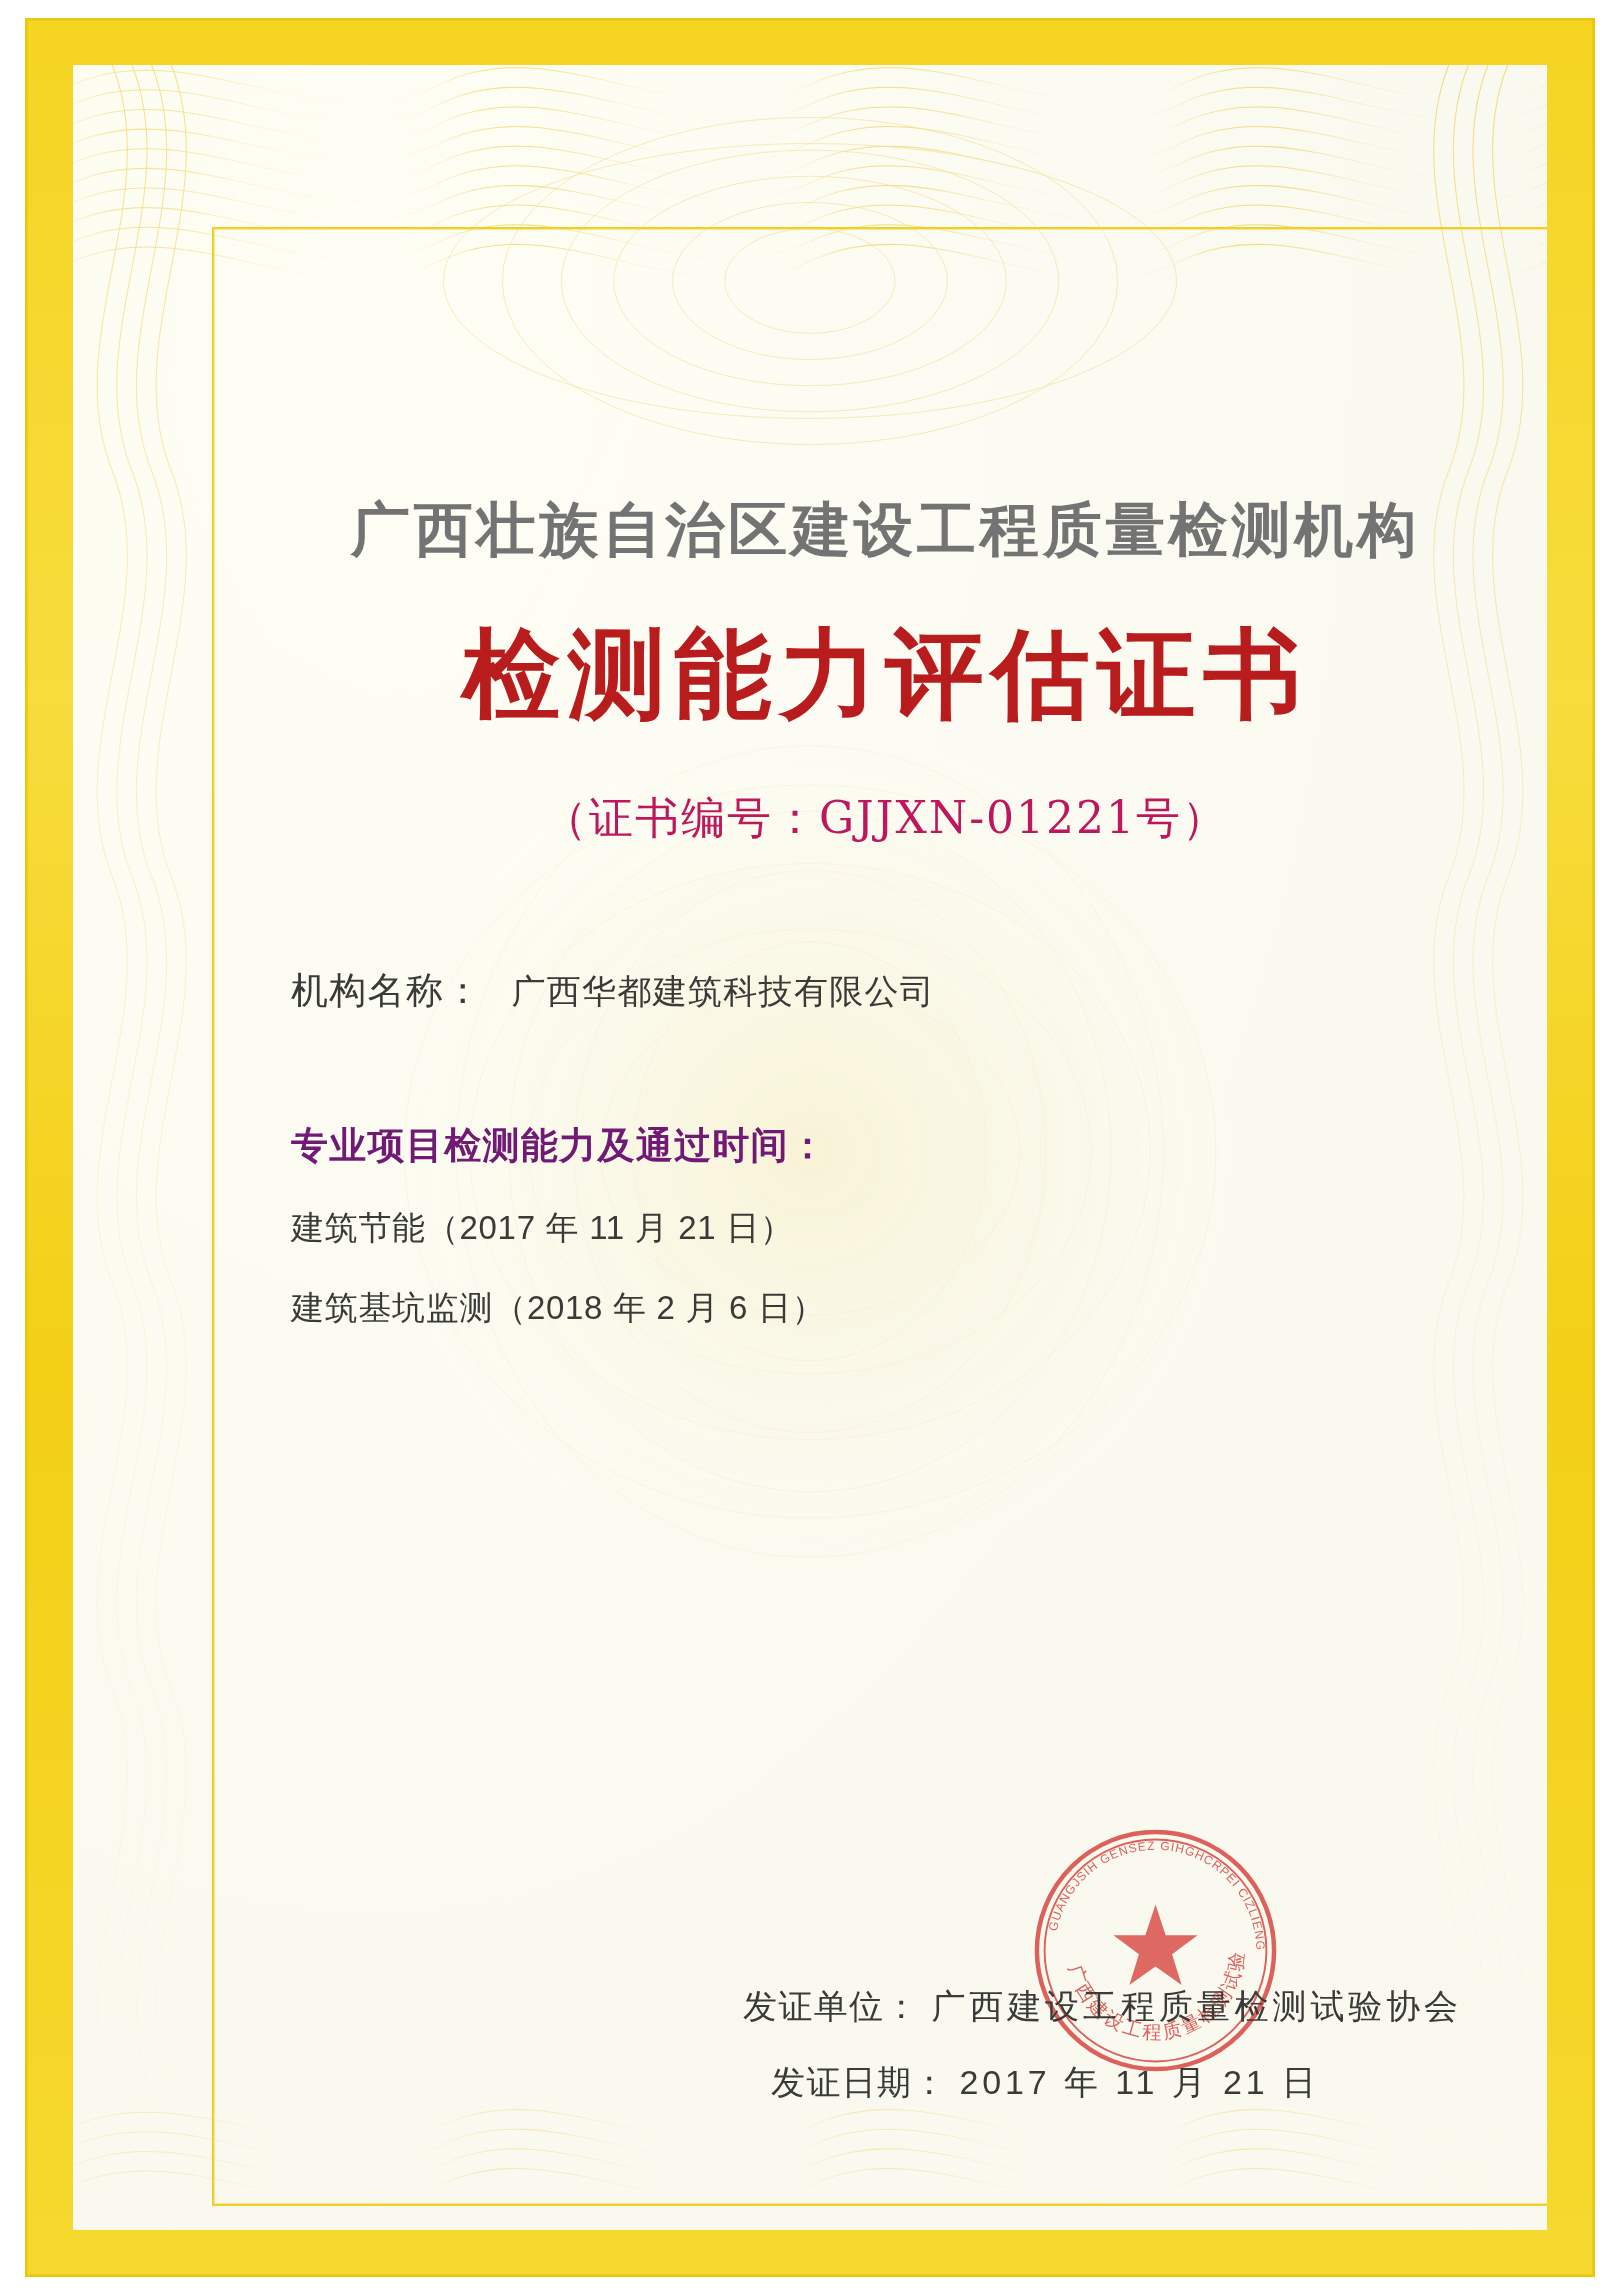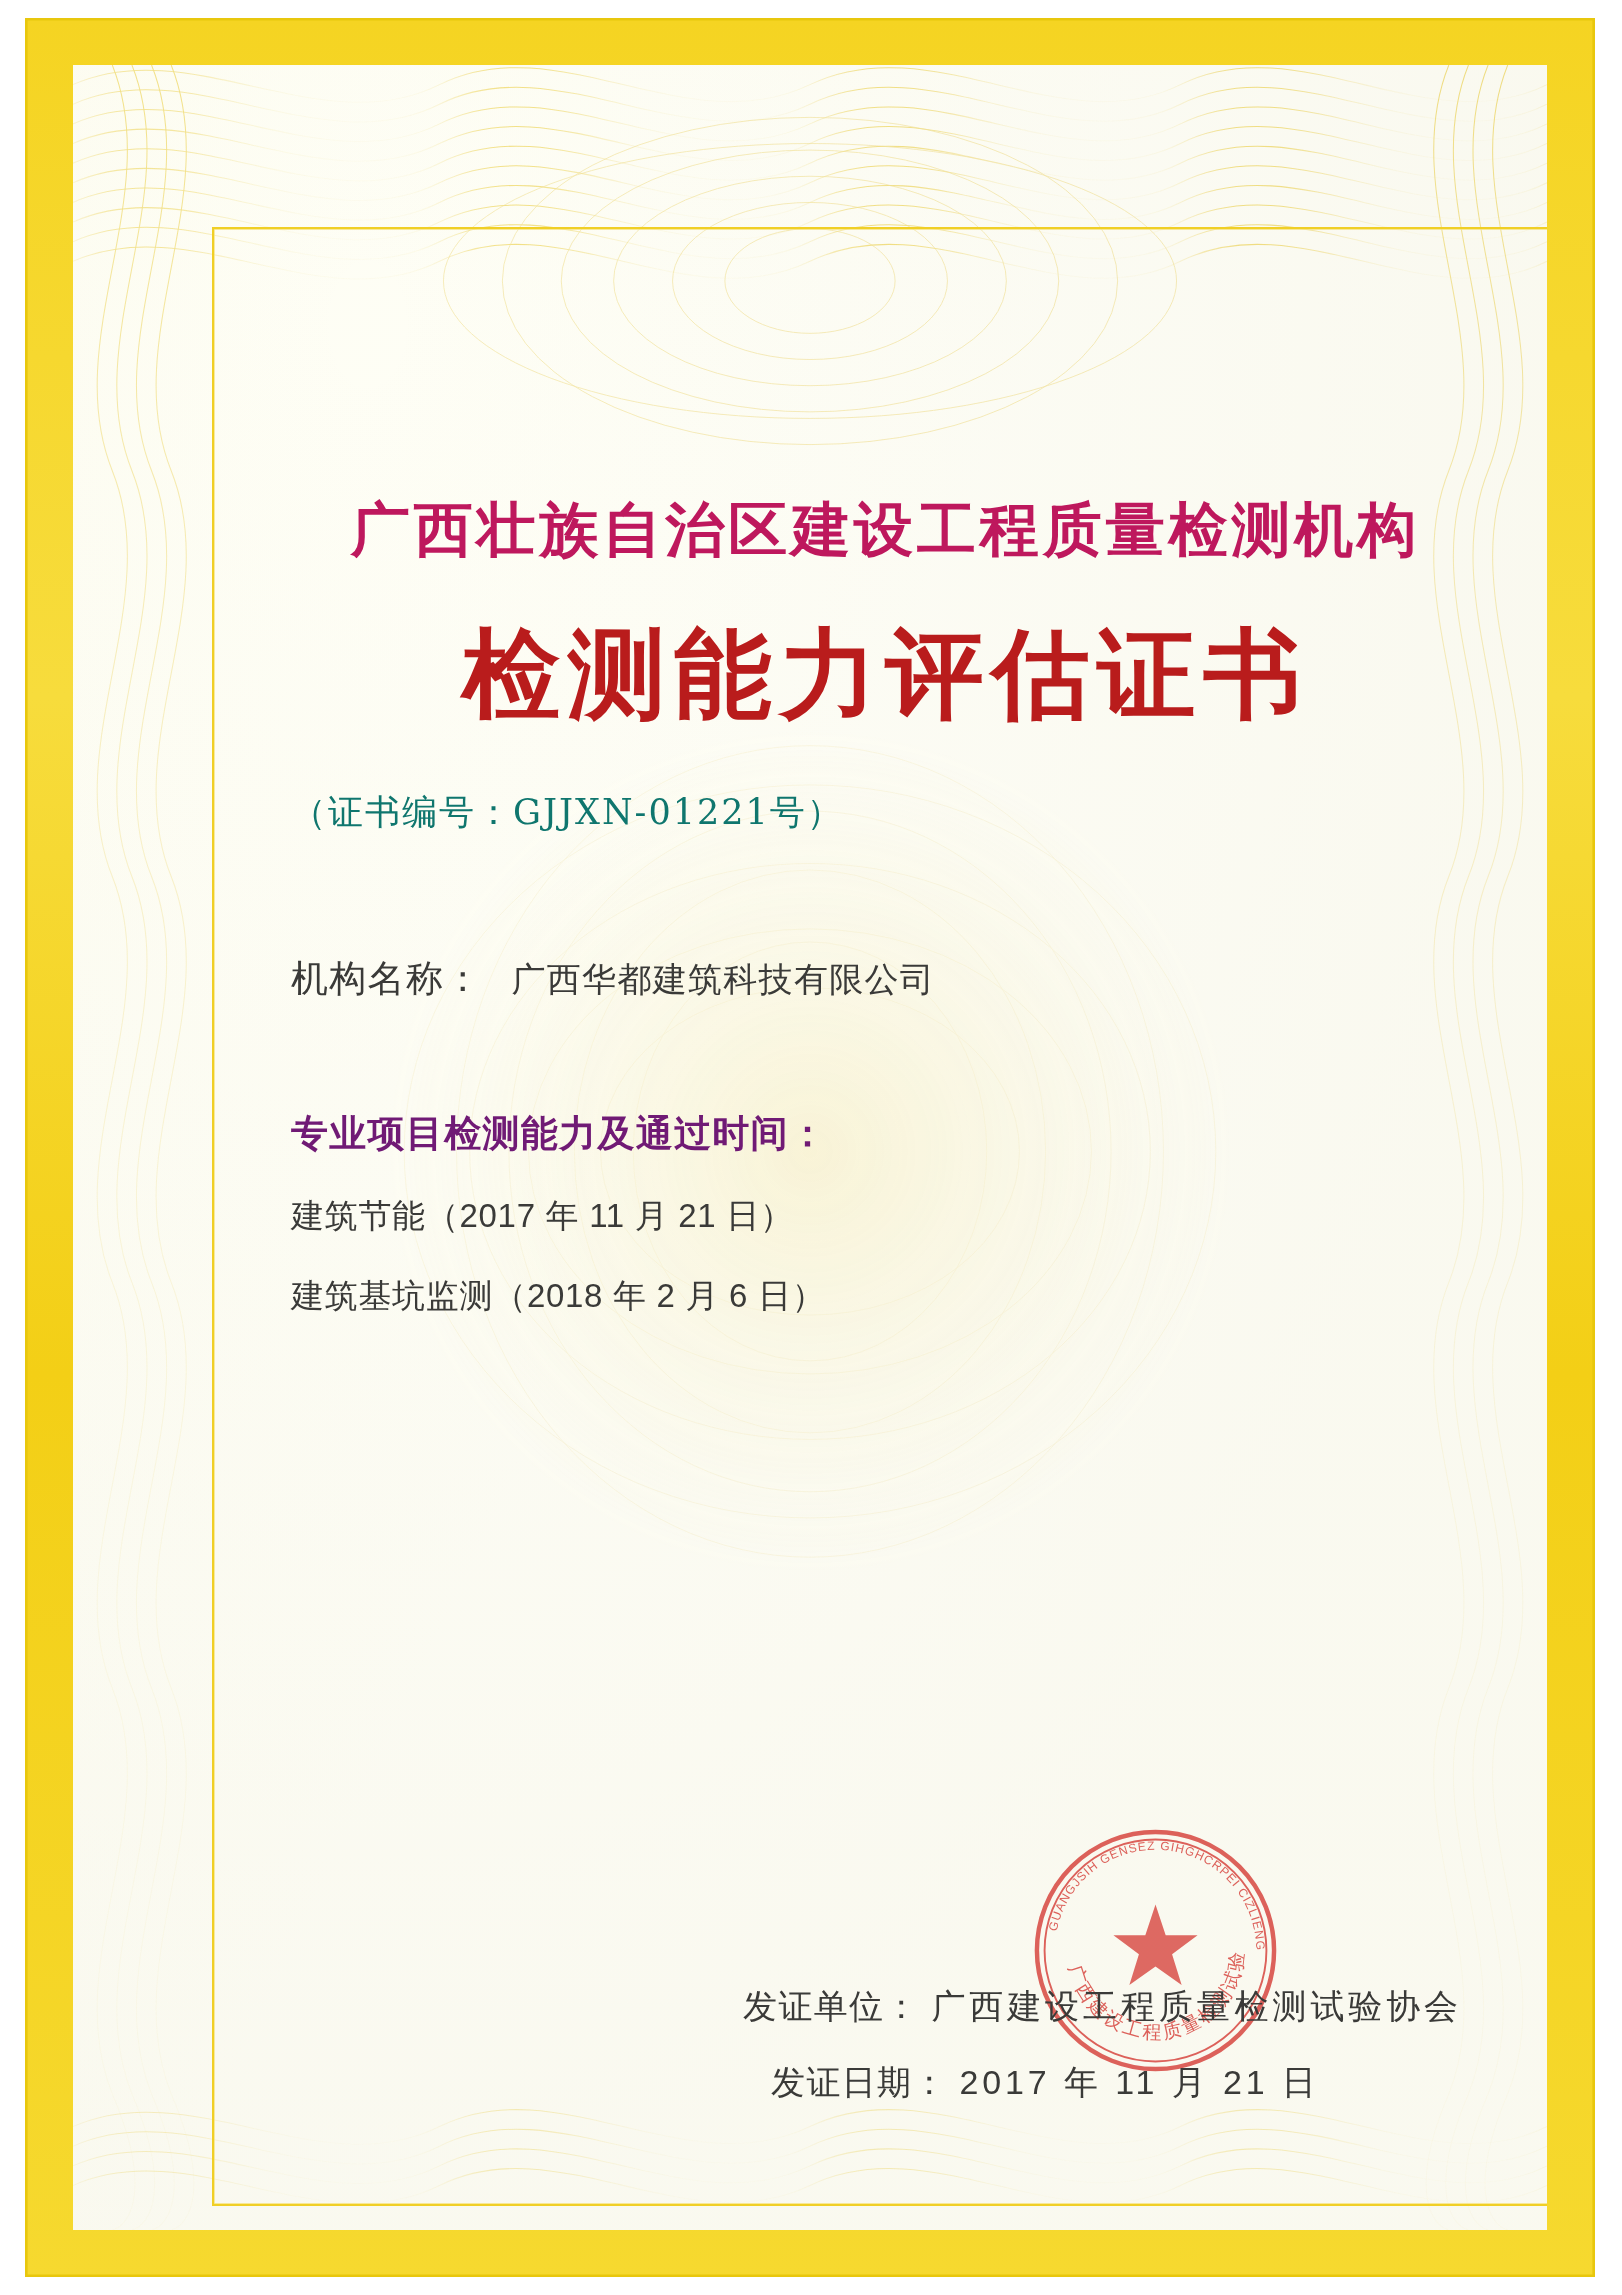--- a/index.html
+++ b/index.html
@@ -76,42 +76,42 @@
     padding: 0 79px;
   }
 
   .title-main {
     margin-top: 264px;
     text-align: center;
     font-family: "DejaVu Serif", "Liberation Serif", serif;
     font-weight: bold;
     font-size: 59px;
     letter-spacing: 3.9px;
-    color: #be185d;
+    color: #737373;
     white-space: nowrap;
   }
 
   .title-big {
     margin-top: 39px;
     text-align: center;
     font-family: "DejaVu Serif", "Liberation Serif", serif;
     font-weight: bold;
     font-size: 98px;
     letter-spacing: 7.9px;
     color: #b91c1c;
     white-space: nowrap;
   }
 
   .cert-no {
     margin-top: 47px;
-    text-align: left;
+    text-align: center;
     font-family: "DejaVu Serif", "Liberation Serif", serif;
-    font-size: 35px;
+    font-size: 44px;
     letter-spacing: 2px;
-    color: #0f766e;
+    color: #be185d;
   }
 
   .field-row {
     margin-top: 118px;
     display: flex;
     align-items: baseline;
     font-size: 35px;
     color: #3a3a38;
     letter-spacing: 1.3px;
   }

